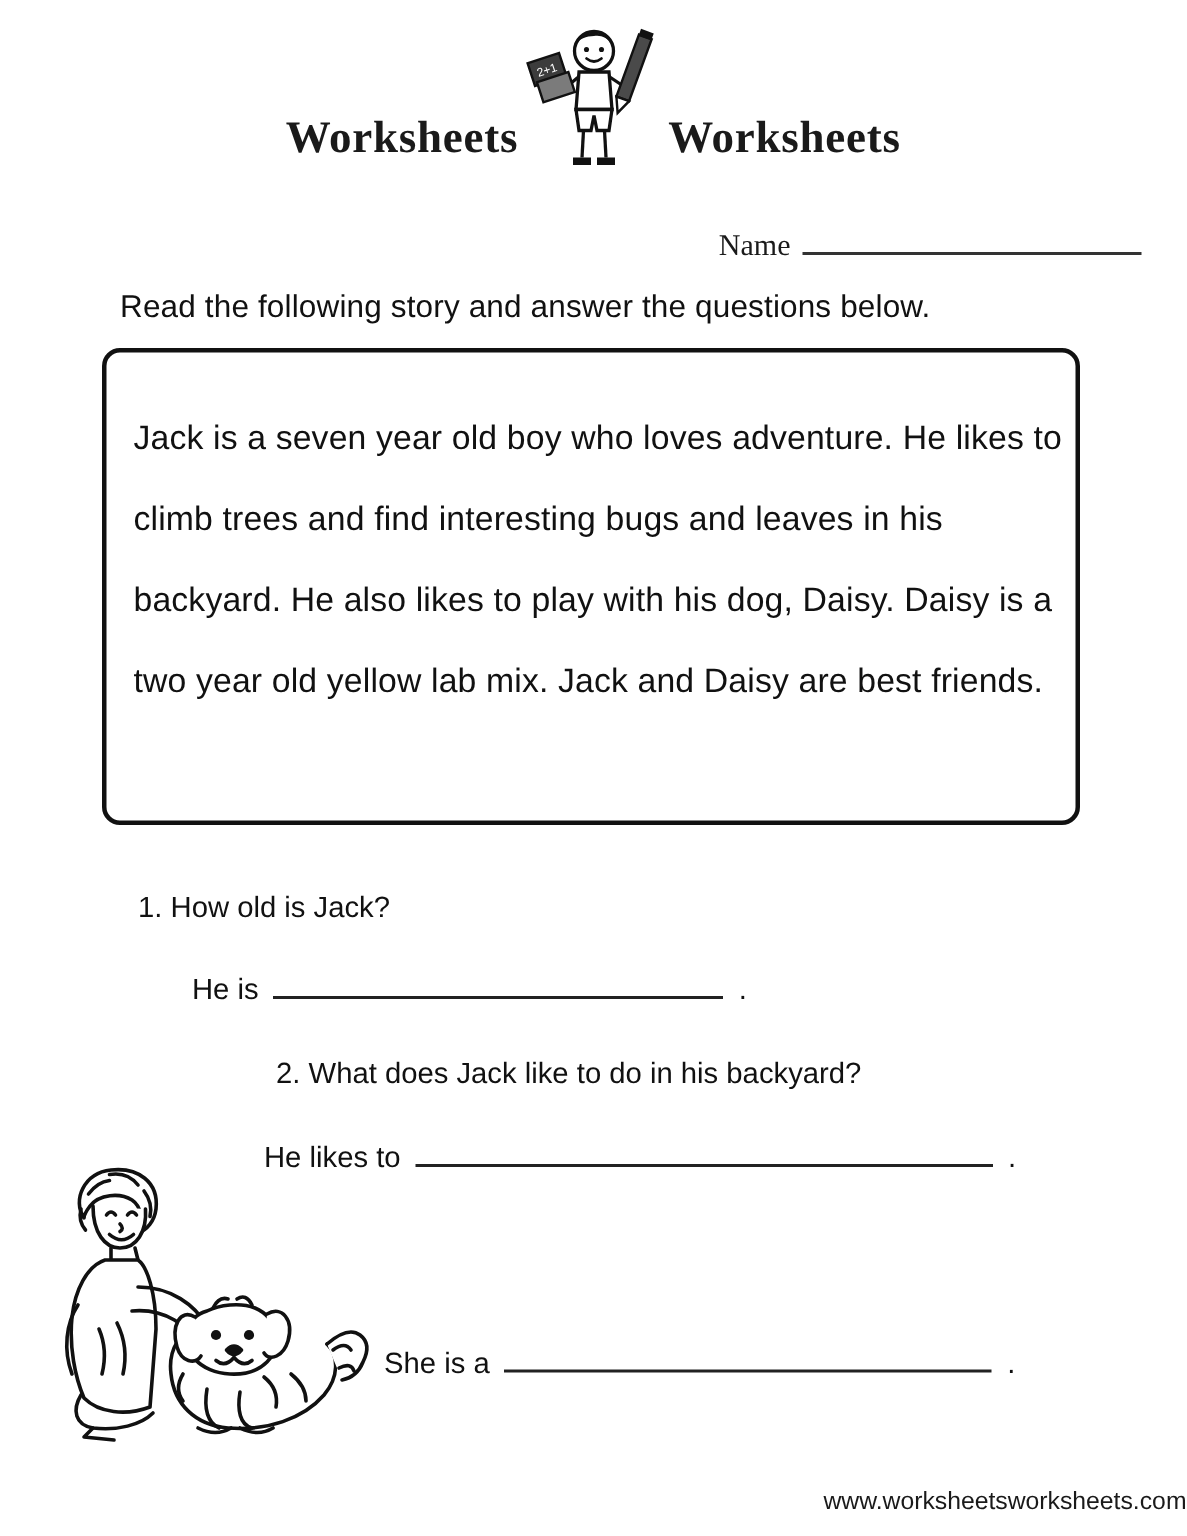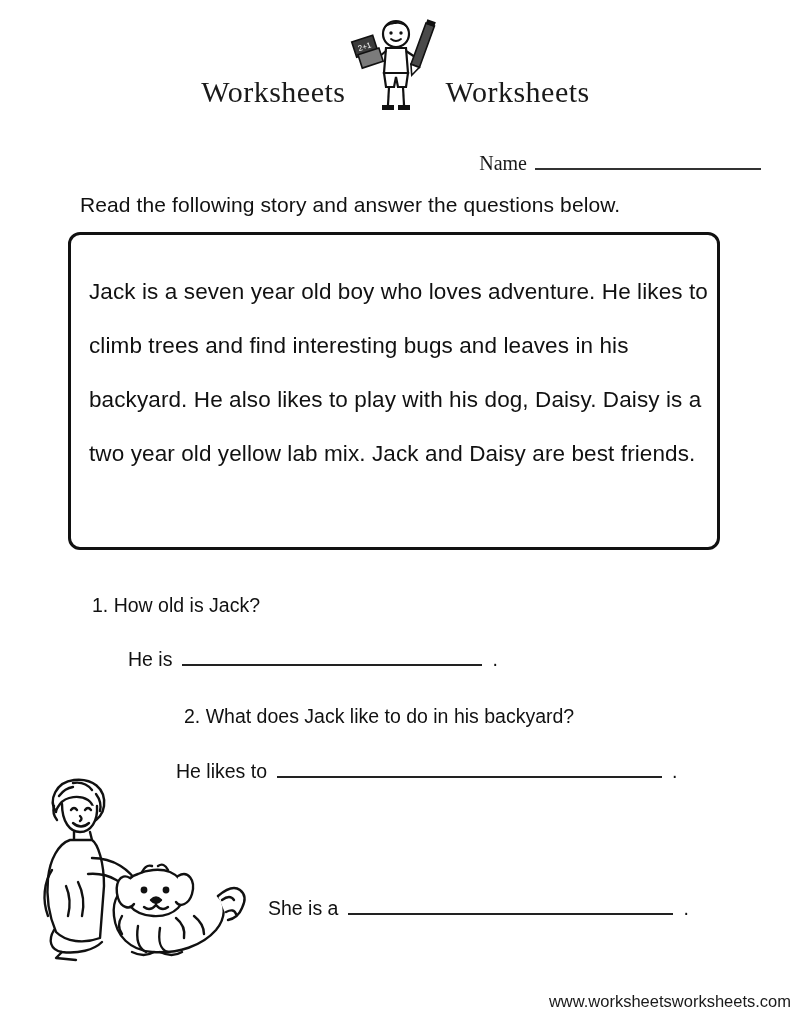--- a/index.html
+++ b/index.html
@@ -37,21 +37,21 @@
   .logo-inner {
     display: flex;
     align-items: flex-end;
     justify-content: center;
     gap: 2px;
     position: relative;
   }
   .logo-word {
     font-family: "Liberation Serif", serif;
     font-size: 30px;
-    font-weight: normal;
+    font-weight: bold;
     letter-spacing: 0.5px;
     color: #1a1a1a;
     padding-bottom: 8px;
   }
   .logo-figure {
     width: 96px;
     height: 100px;
     position: relative;
   }
 
@@ -137,21 +137,21 @@
 
   .q1 { top: 594px; left: 92px; }
   .a1 { top: 648px; left: 128px; }
   .blank1 { width: 300px; }
 
   .q2 { top: 705px; left: 184px; }
   .a2 { top: 760px; left: 176px; }
   .blank2 { width: 385px; }
 
   .q3 { top: 835px; left: 250px; }
-  .a3 { top: 897px; left: 268px; }
+  .a3 { top: 897px; left: 256px; }
   .blank3 { width: 325px; }
 
   
   .footer {
     position: absolute;
     top: 992px;
     left: 0;
     width: 791px;
     text-align: right;
     font-size: 16.5px;

